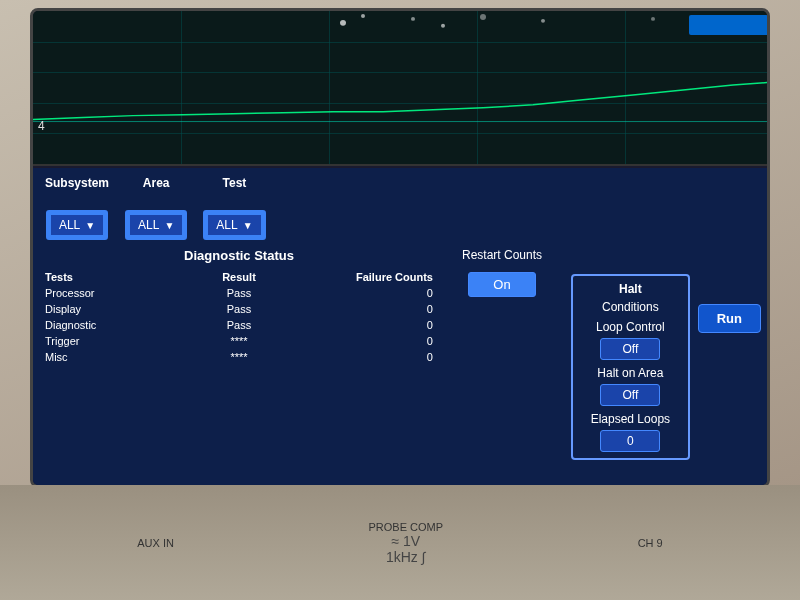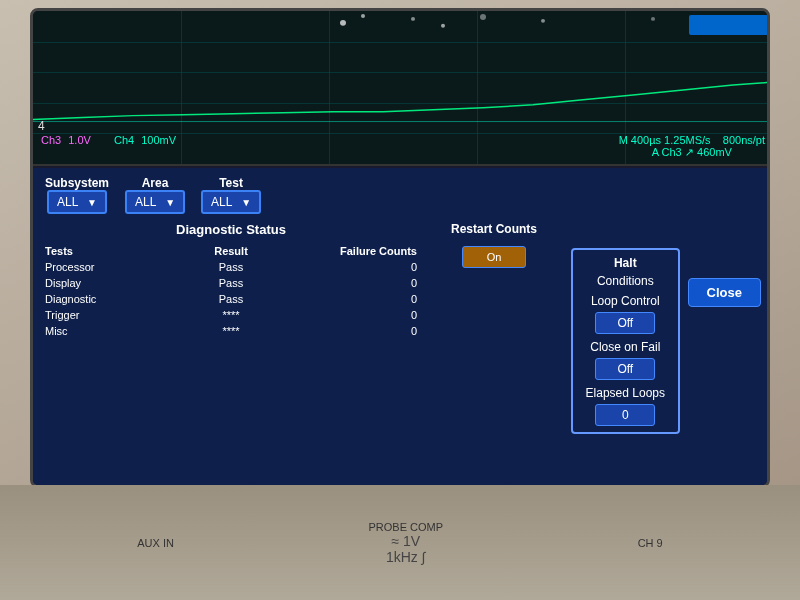--- a/index.html
+++ b/index.html
@@ -114,34 +114,34 @@
       left: 5px;
       top: 108px;
       color: #dddddd;
       font-size: 12px;
     }
 
     .control-group {
       display: flex;
       flex-direction: column;
       align-items: center;
-      gap: 0;
+      gap: 20px;
     }
 
     .control-label {
       color: #ffffff;
       font-size: 12px;
       font-weight: bold;
     }
 
     .dropdown {
       display: flex;
       align-items: center;
       background: #1a44aa;
-      border: 2px solid #3b82f6;
+      border: 5px solid #3b82f6;
       border-radius: 3px;
       padding: 3px 8px;
       color: white;
       font-size: 12px;
       min-width: 60px;
       justify-content: space-between;
       cursor: pointer;
     }
 
     .dropdown-arrow {
@@ -185,29 +185,29 @@
     }
 
     .diag-col.count {
       text-align: right;
       color: #ffffff;
     }
 
     .restart-label {
       color: #ffffff;
       font-size: 12px;
-      font-weight: bold;
+      font-weight: normal;
       text-align: center;
     }
 
     .btn-on {
-      background: #a16207;
+      background: #3b82f6;
       border: 1px solid #4488ff;
       color: white;
-      font-size: 11px;
+      font-size: 13px;
       padding: 4px 24px;
       border-radius: 3px;
       cursor: pointer;
       min-width: 50px;
       text-align: center;
     }
 
     .halt-title {
       color: #ffffff;
       font-size: 12px;
@@ -301,21 +301,21 @@
       display: flex;
       align-items: flex-start;
       padding: 8px 12px;
       gap: 16px;
     }
 
     .main-content {
       display: flex;
       flex: 1;
       padding: 0 12px 8px 12px;
-      gap: 22px;
+      gap: 14px;
     }
 
     .left-content {
       flex: 1;
     }
 
     .middle-content {
       width: 110px;
       display: flex;
       flex-direction: column;
@@ -390,35 +390,20 @@
         <circle cx="380" cy="8" r="2" fill="white" opacity="0.5"></circle>
         <circle cx="410" cy="15" r="2" fill="white" opacity="0.6"></circle>
         <circle cx="450" cy="6" r="3" fill="white" opacity="0.4"></circle>
         <circle cx="510" cy="10" r="2" fill="white" opacity="0.5"></circle>
         <circle cx="330" cy="5" r="2" fill="white" opacity="0.6"></circle>
         <circle cx="620" cy="8" r="2" fill="white" opacity="0.4"></circle>
       </svg>
 
       <div class="four-marker">4</div>
 
-      <div class="waveform-info">
-        <div>
-          <span class="ch-label">Ch3</span>
-          <span style="color:#ff66ff; margin-left:4px;">1.0V</span>
-          <span style="margin-left:20px;" class="ch4-label">Ch4</span>
-          <span style="color:#00ffcc; margin-left:4px;">100mV</span>
-        </div>
-        <div class="trigger-info">
-          <span>M 400µs 1.25MS/s</span>
-          &nbsp;&nbsp;
-          <span>800ns/pt</span>
-          <br>
-          <span>A Ch3 ↗ 460mV</span>
-        </div>
-      </div>
     </div>
 
     <div class="ui-content">
 
       <div class="top-controls">
         <div class="control-group">
           <span class="control-label">Subsystem</span>
           <div class="dropdown">
             <span>ALL</span>
             <span class="dropdown-arrow">▼</span>
@@ -490,28 +475,28 @@
         </div>
 
         <div class="right-content">
           <div style="display:flex; gap:8px;">
 
             <div class="halt-box">
               <div class="halt-title">Halt</div>
               <div class="halt-subtitle">Conditions</div>
               <div class="halt-item-label">Loop Control</div>
               <button class="halt-btn">Off</button>
-              <div class="halt-item-label">Close on Fail</div>
+              <div class="halt-item-label">Halt on Area</div>
               <button class="halt-btn">Off</button>
               <div class="halt-item-label">Elapsed Loops</div>
               <span class="elapsed-value">0</span>
             </div>
 
             <div class="run-close-col">
-              <button class="action-btn">Close</button>
+              <button class="action-btn">Run</button>
             </div>
           </div>
         </div>
 
       </div>
     </div>
 
   </div>
 
   <div class="bottom-panel">

